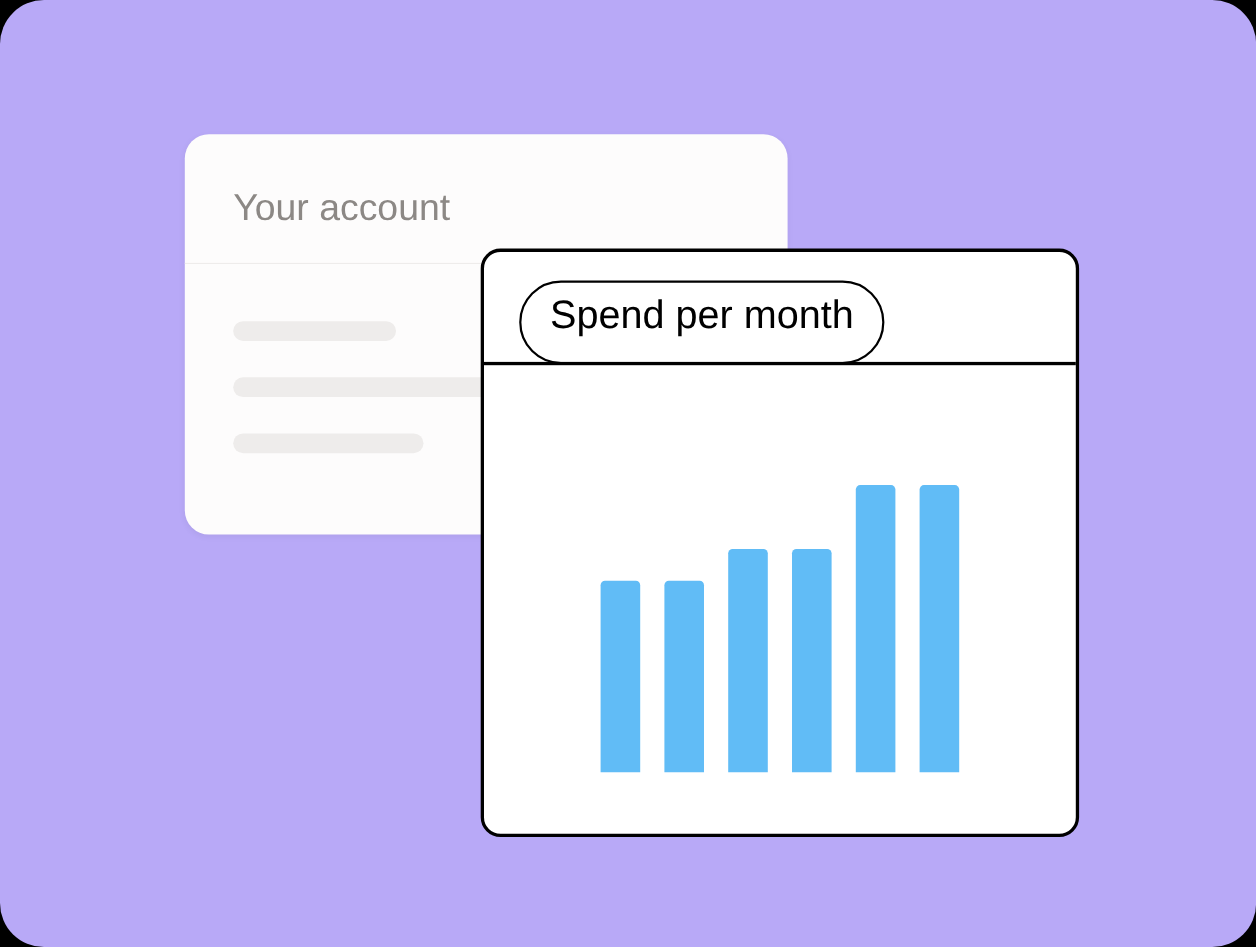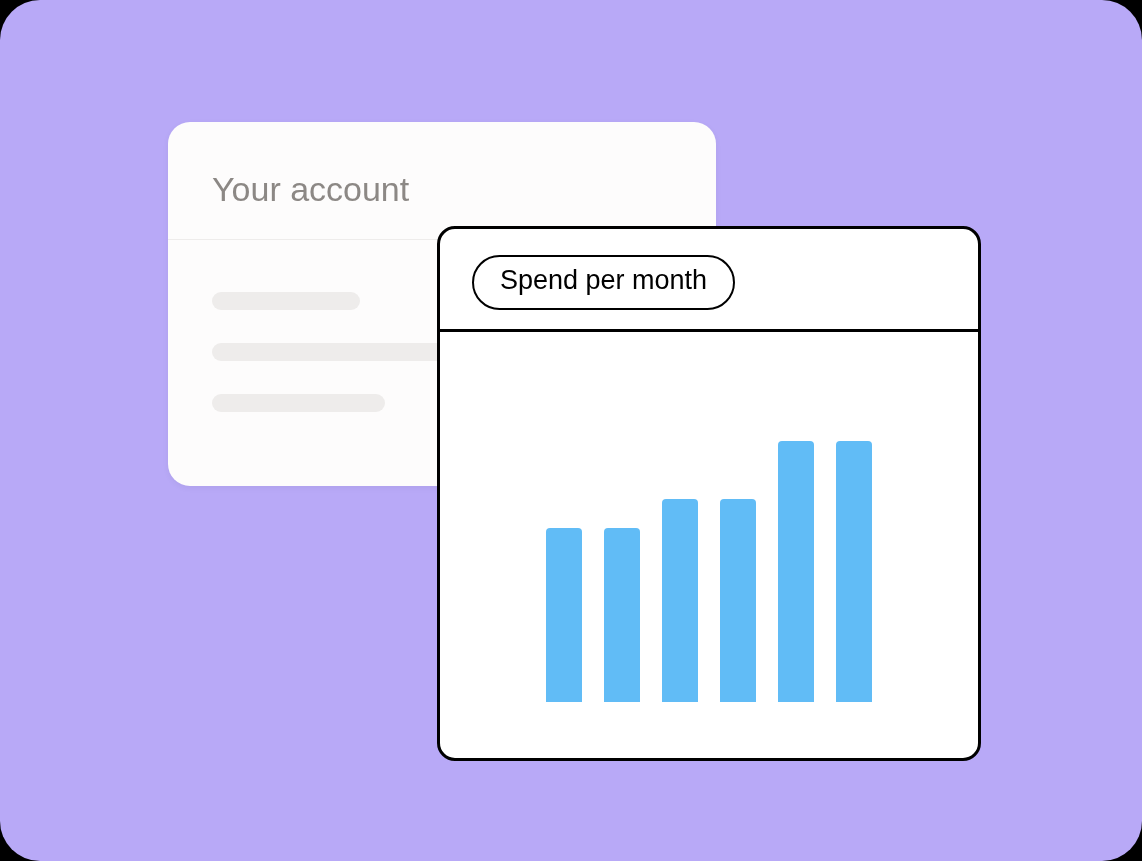--- a/index.html
+++ b/index.html
@@ -73,24 +73,24 @@
       position: absolute;
       top: 0;
       left: 0;
       width: 100%;
       height: 100px;
     }
     .chart-pill {
       position: absolute;
       top: 26px;
       left: 32px;
-      padding: 8px 26px 12px 26px;
+      padding: 8px 26px 22px 26px;
       border: 2.5px solid #000;
       border-radius: 999px;
-      font-size: 27px;
+      font-size: 36px;
       font-weight: 400;
       color: #000;
       white-space: nowrap;
     }
     .chart-divider {
       position: absolute;
       top: 100px;
       left: 0;
       width: 100%;
       height: 2.5px;

